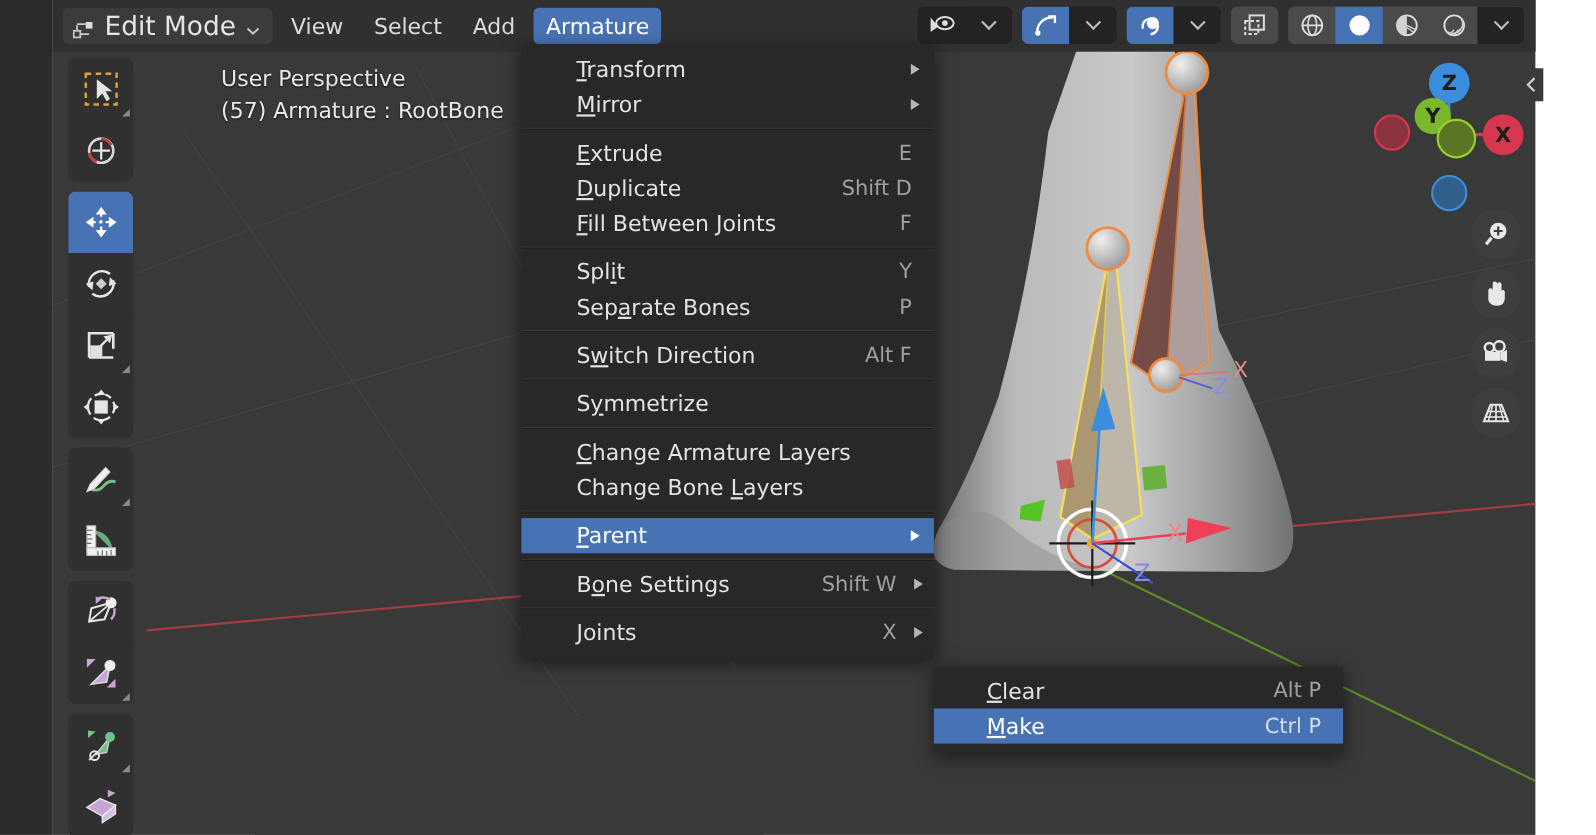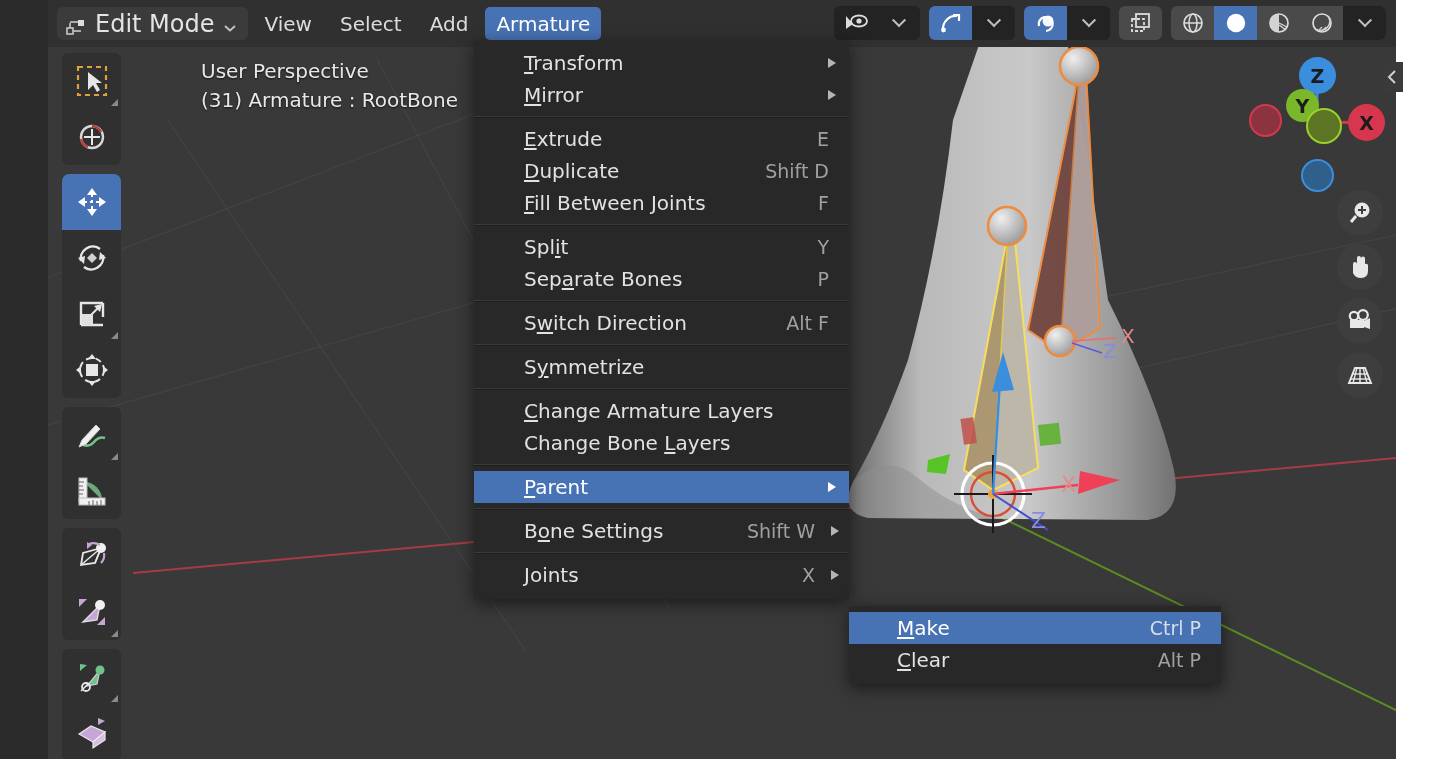--- a/index.html
+++ b/index.html
@@ -141,21 +141,21 @@
       <text x="1013" y="492" fill="#e58a8a" font-size="22" font-family="'DejaVu Sans',sans-serif">X</text>
       <text x="983" y="528" fill="#8a8ae0" font-size="22" font-family="'DejaVu Sans',sans-serif">Z</text>
       <text x="1073" y="343" fill="#e58a8a" font-size="20" font-family="'DejaVu Sans',sans-serif">X</text>
       <text x="1055" y="358" fill="#8a8ae0" font-size="20" font-family="'DejaVu Sans',sans-serif">Z</text>
       <line x1="1024" y1="341" x2="1068" y2="338" stroke="#ef6b6b" stroke-width="1.6"></line>
       <line x1="1024" y1="343" x2="1054" y2="353" stroke="#5a5ae0" stroke-width="1.6"></line>
     </svg>
 
     <div class="vp-text">
       <div>User Perspective</div>
-      <div>(31) Armature : RootBone</div>
+      <div>(57) Armature : RootBone</div>
     </div>
   </div>
 
   <div class="left-gutter"></div>
   <div class="right-white"></div>
 
   <div class="header">
     <div class="hdr-left">
       <div class="mode-btn">
         <span class="mode-ico">
@@ -520,23 +520,23 @@
     <div class="msep"></div>
 
     <div class="mitem">
       <span class="mlabel">Joints</span>
       <span class="mkey" style="right:34px;">X</span>
       <span class="marrow tight"></span>
       </div>
   </div>
 
   <div class="menu" id="parent-submenu">
+    <div class="mitem">
+      <span class="mlabel"><u>C</u>lear</span>
+      <span class="mkey">Alt P</span>
+      </div>
     <div class="mitem hl">
       <span class="mlabel"><u>M</u>ake</span>
       <span class="mkey">Ctrl P</span>
       </div>
-    <div class="mitem">
-      <span class="mlabel"><u>C</u>lear</span>
-      <span class="mkey">Alt P</span>
-      </div>
   </div>
 
 </div>
 
 </body></html>

